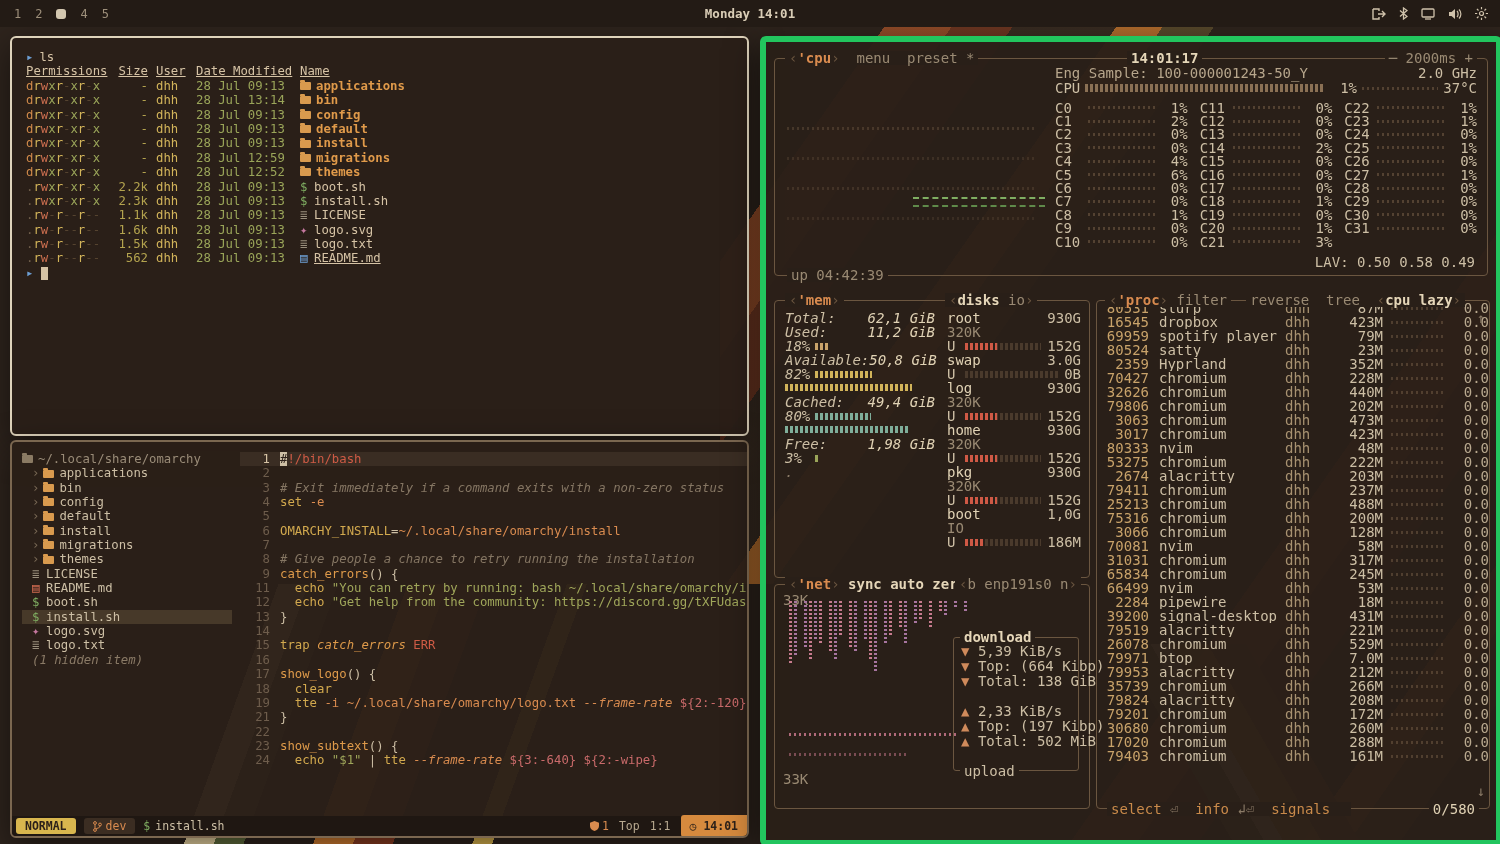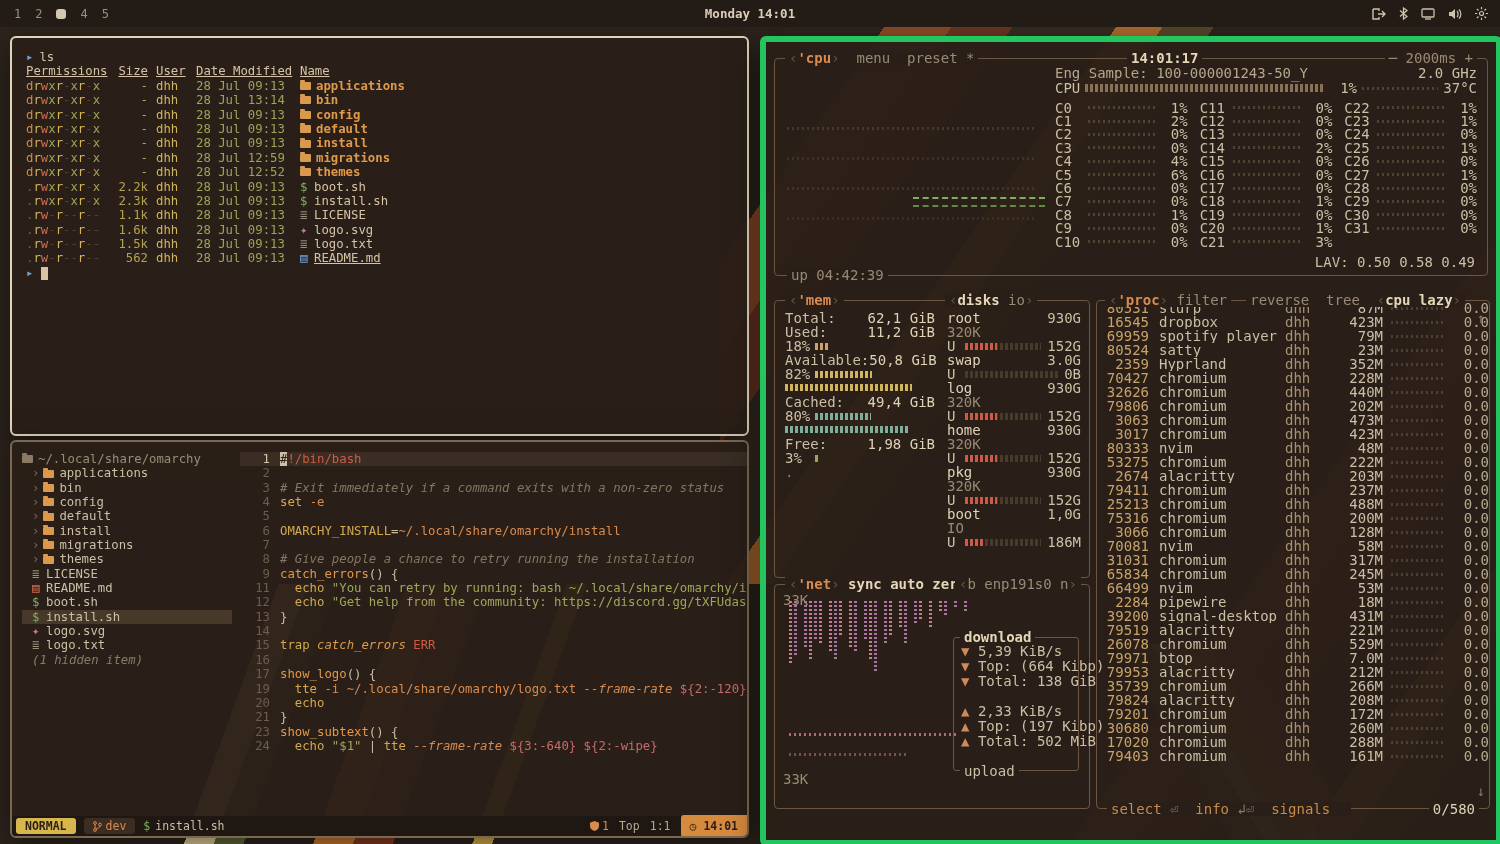--- a/index.html
+++ b/index.html
@@ -103,21 +103,21 @@
   .ctemp{color:#cdbfa5;}
   #cores{position:absolute;left:280px;right:10px;top:42px;display:grid;grid-auto-flow:column;grid-template-rows:repeat(11,13.4px);grid-template-columns:repeat(3,1fr);column-gap:12px;}
   .core{display:flex;align-items:center;}
   .cid{width:28px;color:#cdbfa5;}
   .cdots{flex:1;height:3px;margin:0 5px;background:repeating-linear-gradient(90deg,rgba(125,100,75,.5) 0 2px,transparent 2px 5px);}
   .cpct{width:26px;text-align:right;color:#cdbfa5;}
   .uptime{position:absolute;left:12px;bottom:-7px;background:#291f18;padding:0 4px;color:#9a8a73;}
   .lav{position:absolute;right:12px;bottom:6px;color:#cdbfa5;}
 
   .mem-box{left:8px;top:258px;width:314px;height:276px;}
-  #memstats{position:absolute;left:10px;top:10px;width:150px;}
+  #memstats{position:absolute;left:10px;top:10px;width:150px;font-style:italic;}
   .mrow{display:flex;justify-content:space-between;height:14px;align-items:center;white-space:pre;}
   .mrow2{display:flex;height:14px;align-items:center;white-space:pre;}
   .mlab{color:#cdbfa5;} .mval{color:#e0d2b4;}
   .mpct{width:30px;color:#cdbfa5;}
   .meter{display:inline-block;height:7px;background:repeating-linear-gradient(90deg,currentColor 0 3px,transparent 3px 5px);}
   .meterrow{height:7px;margin:3px 0 4px 0;background:repeating-linear-gradient(90deg,currentColor 0 3px,transparent 3px 5px);}
   .used{color:#c9a36a;} .avail{color:#d2b45a;} .cached{color:#7fae9a;} .free{color:#9aa559;}
   .memdot{color:#8a7a66;height:14px;}
   #disks{position:absolute;left:172px;right:8px;top:10px;}
   .drow{display:flex;height:14px;align-items:center;white-space:pre;}
@@ -268,23 +268,24 @@
             <div class="cline"><span class="gut">7</span><span class="ctext"></span></div>
             <div class="cline"><span class="gut">8</span><span class="ctext"><span class="tk-cmt"># Give people a chance to retry running the installation</span></span></div>
             <div class="cline"><span class="gut">9</span><span class="ctext"><span class="tk-fn">catch_errors</span><span class="tk-txt">() {</span></span></div>
             <div class="cline"><span class="gut">11</span><span class="ctext"><span class="tk-txt">  </span><span class="tk-kw">echo</span><span class="tk-txt"> </span><span class="tk-str">"You can retry by running: bash ~/.local/share/omarchy/inst</span></span></div>
             <div class="cline"><span class="gut">12</span><span class="ctext"><span class="tk-txt">  </span><span class="tk-kw">echo</span><span class="tk-txt"> </span><span class="tk-str">"Get help from the community: https://discord.gg/tXFUdasqhY</span></span></div>
             <div class="cline"><span class="gut">13</span><span class="ctext"><span class="tk-txt">}</span></span></div>
             <div class="cline"><span class="gut">14</span><span class="ctext"></span></div>
             <div class="cline"><span class="gut">15</span><span class="ctext"><span class="tk-kw">trap</span><span class="tk-txt"> </span><span class="tk-fni">catch_errors</span><span class="tk-txt"> </span><span class="tk-err">ERR</span></span></div>
             <div class="cline"><span class="gut">16</span><span class="ctext"></span></div>
             <div class="cline"><span class="gut">17</span><span class="ctext"><span class="tk-fn">show_logo</span><span class="tk-txt">() {</span></span></div>
+            <div class="cline"><span class="gut">18</span><span class="ctext"><span class="tk-txt">  </span><span class="tk-kw">clear</span></span></div>
             <div class="cline"><span class="gut">19</span><span class="ctext"><span class="tk-txt">  </span><span class="tk-kw">tte</span><span class="tk-txt"> </span><span class="tk-flag">-i</span><span class="tk-txt"> </span><span class="tk-orn">~/.local/share/omarchy/logo.txt</span><span class="tk-txt"> </span><span class="tk-flagi">--frame-rate</span><span class="tk-txt"> </span><span class="tk-pnk">${2:-120}</span><span class="tk-txt"> ${</span></span></div>
-            <div class="cline"><span class="gut">20</span><span class="ctext"><span class="tk-txt">  </span><span class="tk-kw">echo</span></span></div>
             <div class="cline"><span class="gut">21</span><span class="ctext"><span class="tk-txt">}</span></span></div>
+            <div class="cline"><span class="gut">22</span><span class="ctext"></span></div>
             <div class="cline"><span class="gut">23</span><span class="ctext"><span class="tk-fn">show_subtext</span><span class="tk-txt">() {</span></span></div>
             <div class="cline"><span class="gut">24</span><span class="ctext"><span class="tk-txt">  </span><span class="tk-kw">echo</span><span class="tk-txt"> </span><span class="tk-str">"$1"</span><span class="tk-txt"> | </span><span class="tk-kw">tte</span><span class="tk-txt"> </span><span class="tk-flagi">--frame-rate</span><span class="tk-txt"> </span><span class="tk-pnk">${3:-640}</span><span class="tk-txt"> </span><span class="tk-pnk">${2:-wipe}</span></span></div>
           </div>
       </div>
     </div>
     <div class="statusline">
       <span class="chip mode">NORMAL</span>
       <span class="chip branch">
         <svg width="9" height="11" viewBox="0 0 9 11">
             <circle cx="2" cy="2" r="1.4" fill="none" stroke="#d98b4f"></circle>

